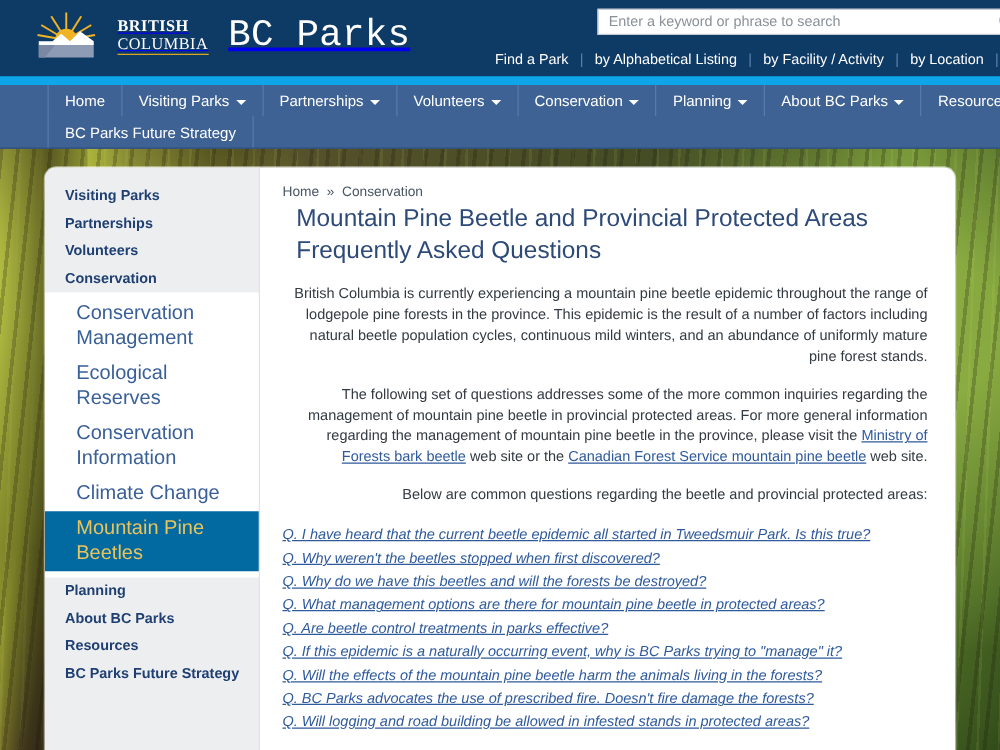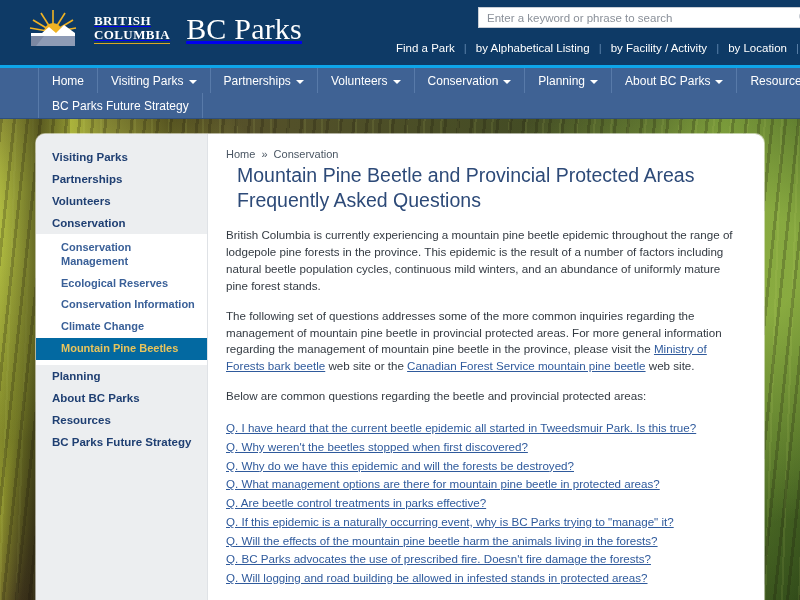--- a/index.html
+++ b/index.html
@@ -49,38 +49,38 @@
     content: "";
     position: absolute; left: 0; top: 0; width: 70px; height: 100%;
     background: linear-gradient(90deg, rgba(20,16,8,.0) 0%, rgba(28,22,10,.55) 55%, rgba(20,16,8,.2) 100%);
   }
 
   
   .masthead {
     position: relative; z-index: 3;
     height: 68px;
     background: #0e3a66;
-    border-bottom: 3px solid #0ea5e9;
+    border-bottom: 7px solid #0ea5e9;
   }
   .brand {
     position: absolute; left: 22px; top: 6px;
     display: flex; align-items: center; gap: 10px;
   }
   .crest { width: 62px; height: 46px; display: block; }
   .crest-text {
     color: #ffffff; line-height: 1.0;
     font-family: "Liberation Serif", serif;
     letter-spacing: .4px;
   }
   .crest-text .l1 { display: block; font-size: 13px; font-weight: 700; }
-  .crest-text .l2 { display: block; font-size: 13px; font-weight: 700; margin-top: 1px; }
+  .crest-text .l2 { display: block; font-size: 13px; font-weight: 400; margin-top: 1px; }
   .crest-rule { display:block; width: 100%; height: 1px; background: #d9a723; margin-top: 2px; }
   .sitename {
     color: #ffffff;
-    font-family: Liberation Serif, serif;
+    font-family: Liberation Mono, monospace;
     font-size: 30px; font-weight: 400;
     margin-left: 6px; letter-spacing: .2px; text-align: right;
   }
 
   .searchwrap {
     position: absolute; left: 478px; top: 7px;
     width: 340px; height: 21px;
   }
   .searchbox {
     width: 100%; height: 100%;
@@ -154,21 +154,21 @@
   }
   .side-top {
     display: block;
     color: #1f3f72; font-size: 11.5px; font-weight: bold;
     padding: 5px 10px 5px 16px;
     text-decoration: none;
   }
   .side-sub-wrap { background: #ffffff; padding: 3px 0 5px 0; }
   .side-sub {
     display: block;
-    color: #3a6098; font-size: 11px; font-weight: bold;
+    color: #3a6098; font-size: 16px; font-weight: normal;
     padding: 4px 8px 4px 25px;
     text-decoration: none; line-height: 1.25;
   }
   .side-sub.active {
     background: #0369a1;
     color: #e8c45c;
   }
 
   
   .main {
@@ -182,26 +182,26 @@
 
   h1.title {
     margin: 0 0 14px 11px;
     font-family: "Liberation Sans", sans-serif;
     font-size: 19.5px; font-weight: normal;
     color: #2d4a78; line-height: 1.28;
   }
 
   p.body {
     margin: 0 0 13px 0;
-    font-size: 11.6px; line-height: 1.46; color: #333a42;
+    font-size: 11.6px; line-height: 1.46; color: #333a42; text-align: right;
   }
   p.body a { color: #2f5a9c; text-decoration: underline; }
 
   ul.qlist { list-style: none; margin: 0 0 9px 0; padding: 0; }
-  ul.qlist li { margin: 0; padding: 0; }
+  ul.qlist li { margin: 0; padding: 0; font-style: italic; }
   ul.qlist a {
     display: inline-block;
     font-size: 11.6px; line-height: 1.53;
     color: #2f5a9c; text-decoration: underline;
   }
 </style>
 </head>
 <body>
 
 <div class="page">
@@ -336,21 +336,21 @@
 
       <p class="body">
         <span>The following set of questions addresses some of the more common inquiries regarding the management of mountain pine beetle in provincial protected areas. For more general information regarding the management of mountain pine beetle in the province, please visit the </span><a href="#">Ministry of Forests bark beetle</a><span> web site or the </span><a href="#">Canadian Forest Service mountain pine beetle</a><span> web site.</span>
       </p>
 
       <p class="body">Below are common questions regarding the beetle and provincial protected areas:</p>
 
       <ul class="qlist">
         <li><a href="#">Q. I have heard that the current beetle epidemic all started in Tweedsmuir Park. Is this true?</a></li>
         <li><a href="#">Q. Why weren't the beetles stopped when first discovered?</a></li>
-        <li><a href="#">Q. Why do we have this epidemic and will the forests be destroyed?</a></li>
+        <li><a href="#">Q. Why do we have this beetles and will the forests be destroyed?</a></li>
         <li><a href="#">Q. What management options are there for mountain pine beetle in protected areas?</a></li>
         <li><a href="#">Q. Are beetle control treatments in parks effective?</a></li>
         <li><a href="#">Q. If this epidemic is a naturally occurring event, why is BC Parks trying to "manage" it?</a></li>
         <li><a href="#">Q. Will the effects of the mountain pine beetle harm the animals living in the forests?</a></li>
         <li><a href="#">Q. BC Parks advocates the use of prescribed fire. Doesn't fire damage the forests?</a></li>
         <li><a href="#">Q. Will logging and road building be allowed in infested stands in protected areas?</a></li>
 
       </ul>
 
     </div>

